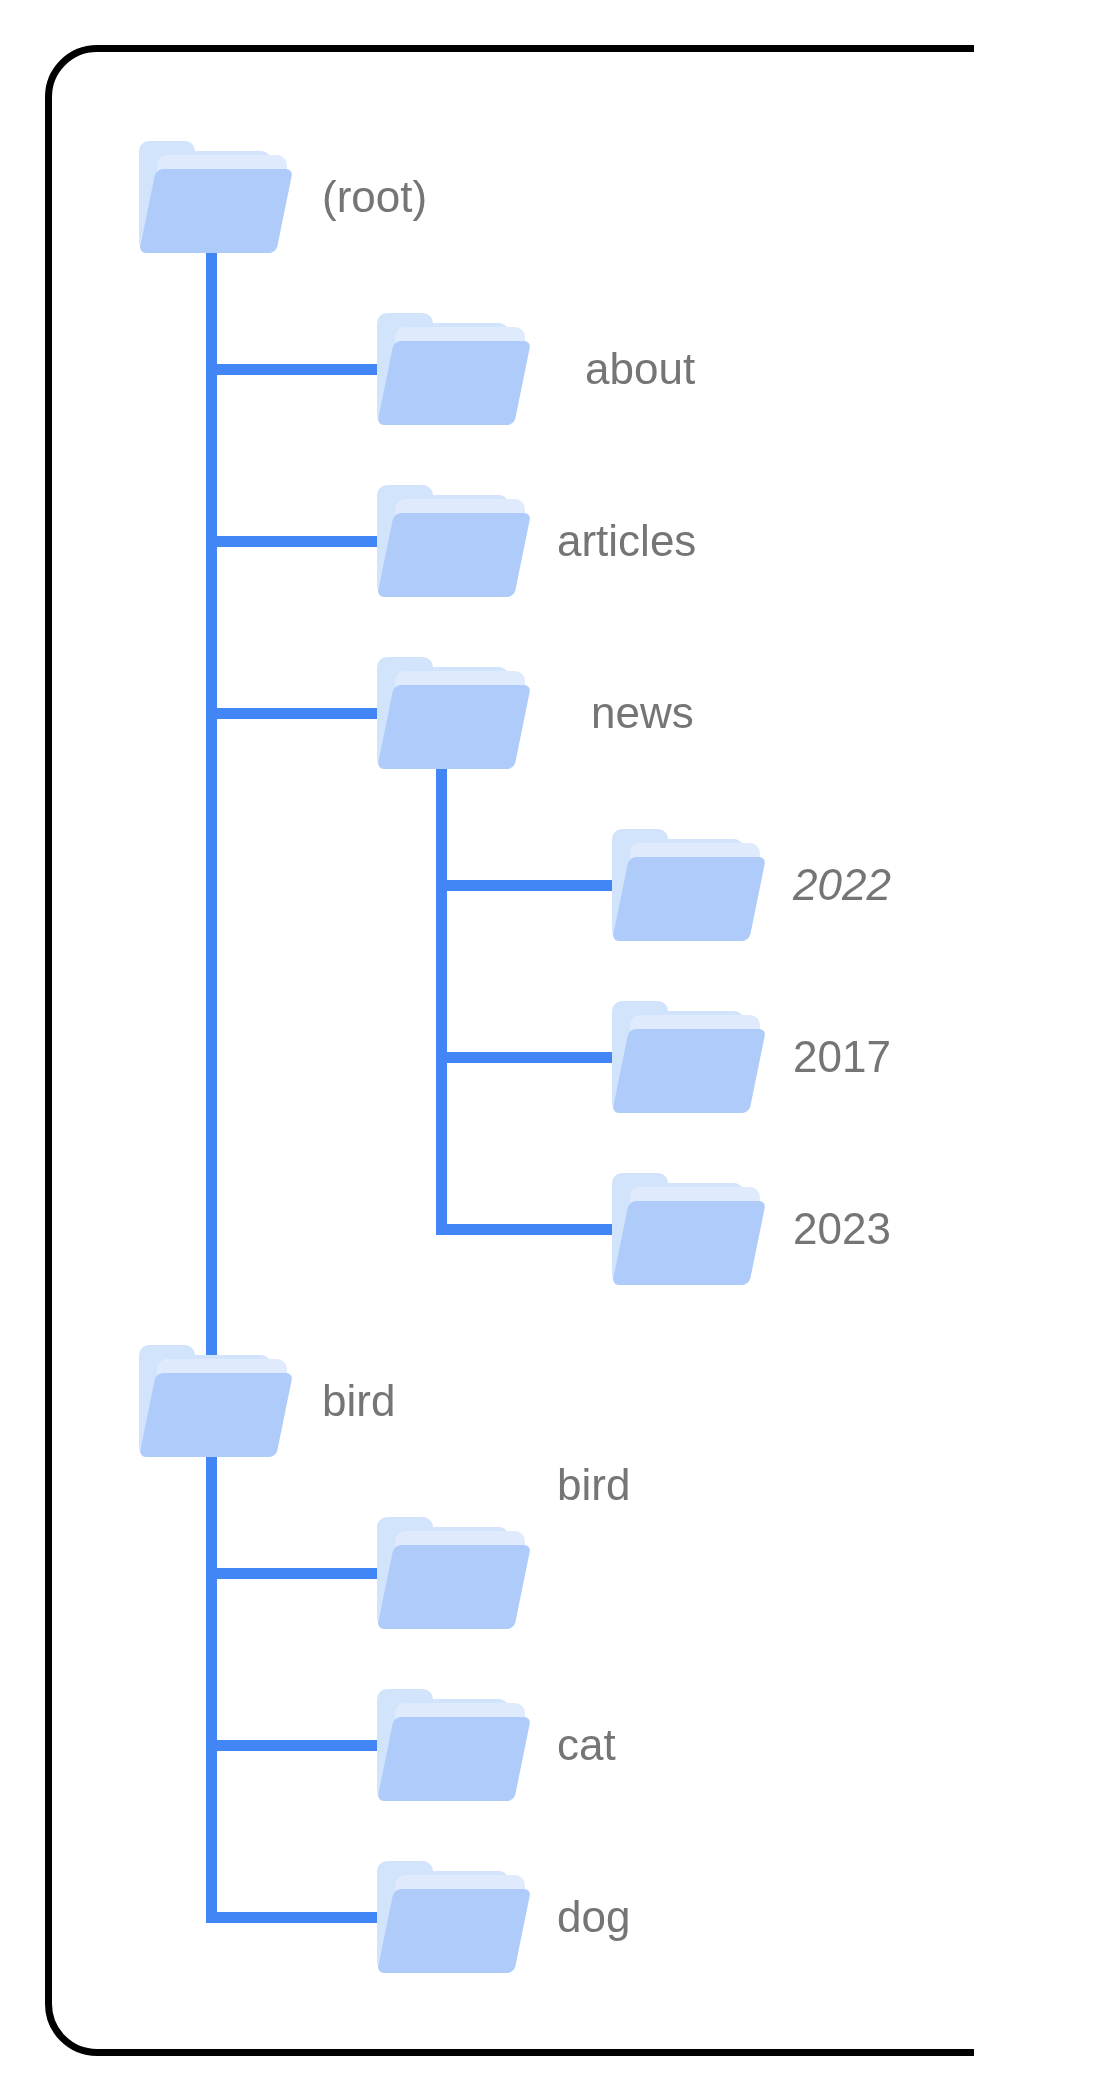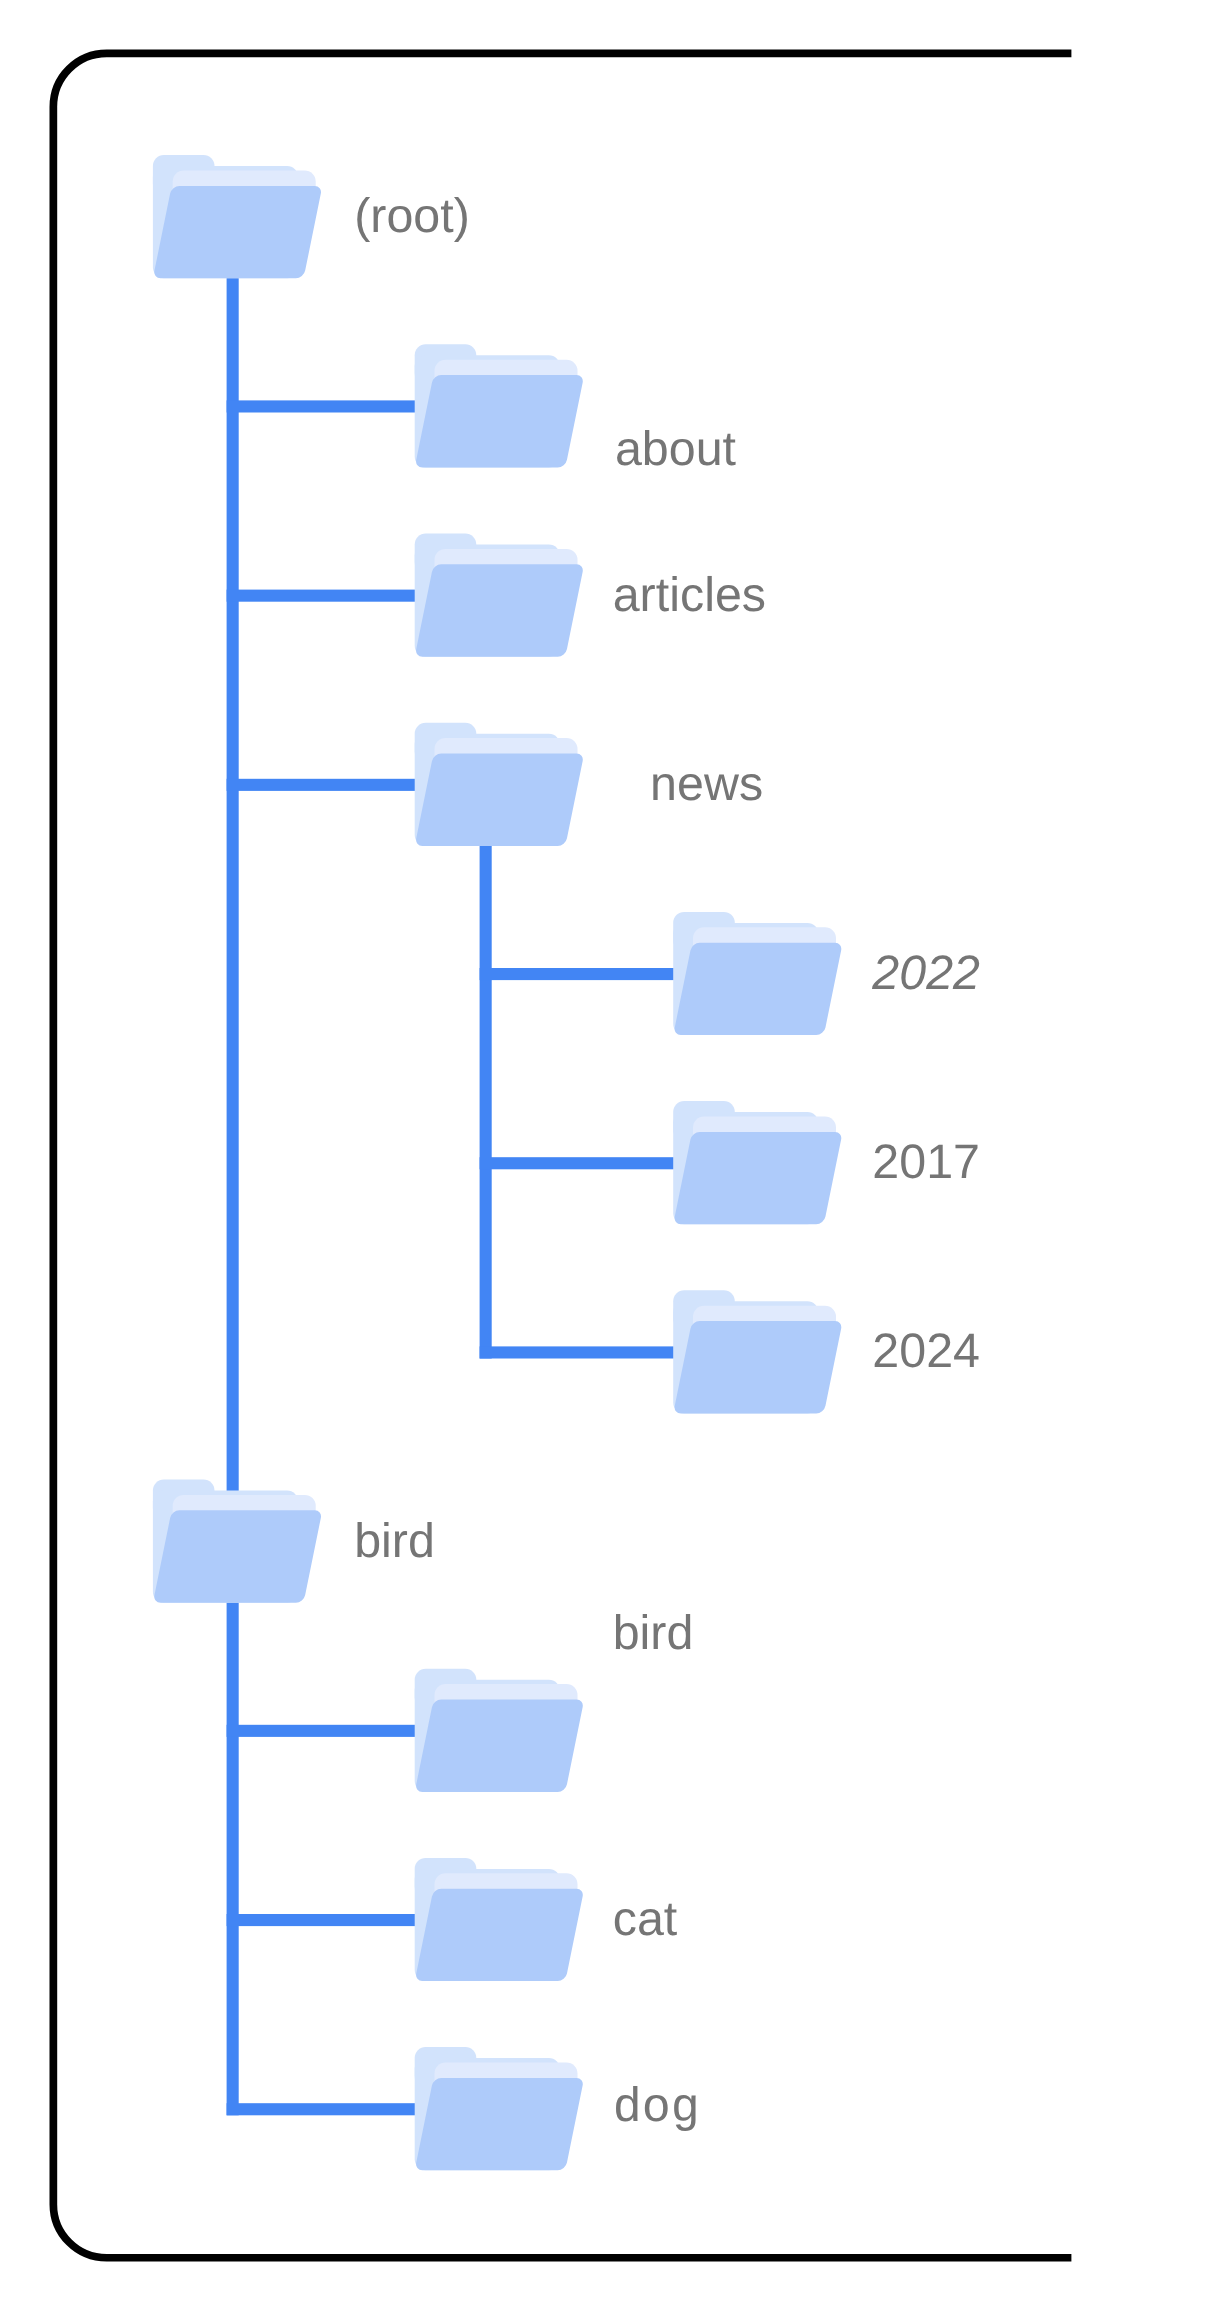--- a/index.html
+++ b/index.html
@@ -70,21 +70,21 @@
         <div class="sheet"></div>
         <div class="front"></div>
       </div>
       <div class="label" style="left: 322px; top: 165px;">(root)</div>
       <div class="folder" style="left: 377px; top: 313px;">
         <div class="tab"></div>
         <div class="body"></div>
         <div class="sheet"></div>
         <div class="front"></div>
       </div>
-      <div class="label" style="left: 559px; top: 337px; margin-top: 40px;">about</div>
+      <div class="label" style="left: 585px; top: 337px;">about</div>
       <div class="folder" style="left: 377px; top: 485px;">
         <div class="tab"></div>
         <div class="body"></div>
         <div class="sheet"></div>
         <div class="front"></div>
       </div>
       <div class="label" style="left: 557px; top: 509px;">articles</div>
       <div class="folder" style="left: 377px; top: 657px;">
         <div class="tab"></div>
         <div class="body"></div>
@@ -105,21 +105,21 @@
         <div class="sheet"></div>
         <div class="front"></div>
       </div>
       <div class="label" style="left: 793px; top: 1025px;">2017</div>
       <div class="folder" style="left: 612px; top: 1173px;">
         <div class="tab"></div>
         <div class="body"></div>
         <div class="sheet"></div>
         <div class="front"></div>
       </div>
-      <div class="label" style="left: 793px; top: 1197px;">2024</div>
+      <div class="label" style="left: 793px; top: 1197px;">2023</div>
       <div class="folder" style="left: 139px; top: 1345px;">
         <div class="tab"></div>
         <div class="body"></div>
         <div class="sheet"></div>
         <div class="front"></div>
       </div>
       <div class="label" style="left: 322px; top: 1369px;">bird</div>
       <div class="folder" style="left: 377px; top: 1517px;">
         <div class="tab"></div>
         <div class="body"></div>
@@ -133,15 +133,15 @@
         <div class="sheet"></div>
         <div class="front"></div>
       </div>
       <div class="label" style="left: 557px; top: 1713px;">cat</div>
       <div class="folder" style="left: 377px; top: 1861px;">
         <div class="tab"></div>
         <div class="body"></div>
         <div class="sheet"></div>
         <div class="front"></div>
       </div>
-      <div class="label" style="left: 557px; top: 1885px; font-family: Liberation Mono, monospace;">dog</div>
+      <div class="label" style="left: 557px; top: 1885px;">dog</div>
     </div>
 </div>
 
 </body></html>

